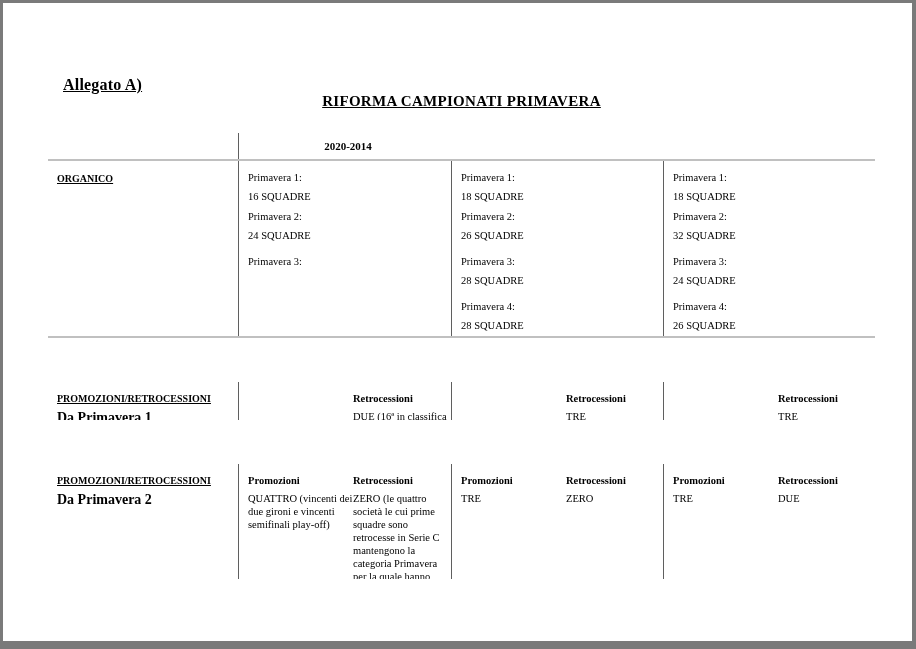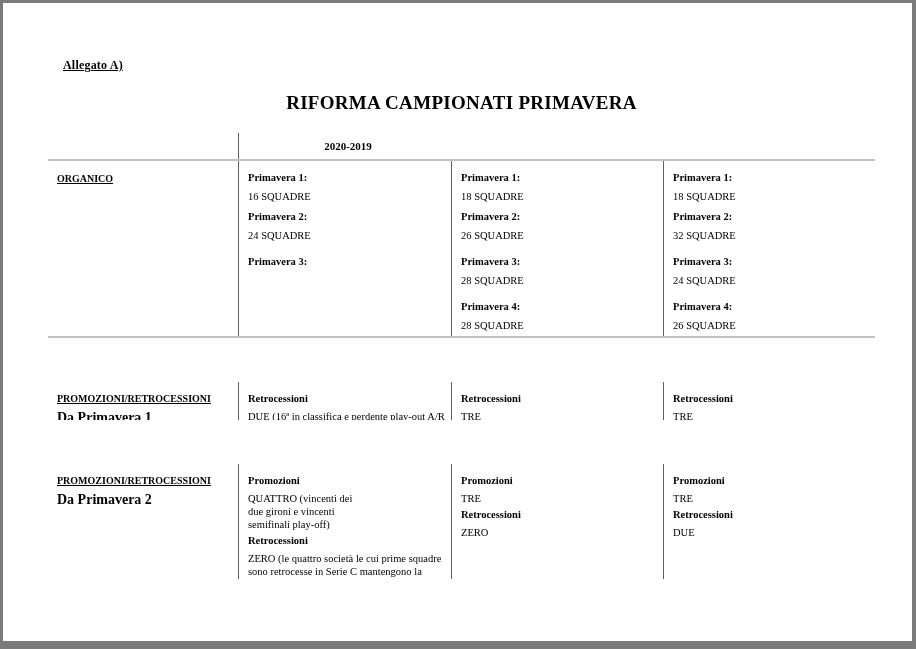--- a/index.html
+++ b/index.html
@@ -13,79 +13,79 @@
     width: 916px; height: 649px;
     box-sizing: border-box;
     background: var(--background, #ffffff);
     border: 3px solid var(--page-border, #7a7a7a);
     border-right-width: 4px;
     border-bottom-width: 8px;
     color: var(--text, #000000);
     overflow: hidden;
   }
   .allegato {
-    position: absolute; left: 60px; top: 55px;
-    font-size: 12px; font-weight: bold; text-decoration: underline;
+    position: absolute; left: 60px; top: 73px;
+    font-size: 16px; font-weight: bold; text-decoration: underline;
     letter-spacing: 0.2px;
   }
   .title-wrap {
     position: absolute; left: 45px; top: 89px; width: 827px;
     text-align: center;
   }
   .title-wrap .title {
-    font-size: 19px; font-weight: bold; 
+    font-size: 15px; font-weight: bold; text-decoration: underline;
     letter-spacing: 0.3px;
   }
   .table { position: absolute; left: 45px; top: 130px; width: 827px; }
   .row { display: flex; box-sizing: border-box; }
   .cell { box-sizing: border-box; padding: 0 3px 0 9px; overflow: hidden; }
   .c0 { width: 190px; }
   .c1 { width: 213px; border-left: 1px solid var(--grid-line, #5f5f5f); }
   .c2, .c3 { width: 212px; border-left: 1px solid var(--grid-line, #5f5f5f); }
 
   .row.header { height: 28px; border-bottom: 2px solid var(--row-separator, #c0c0c0); }
   .season { font-weight: bold; font-size: 11px; text-align: center; padding-top: 7px; }
 
   .row.organico { height: 177px; border-bottom: 2px solid var(--row-separator, #c0c0c0); }
   .row.organico .cell { padding-top: 7px; }
   .rowlabel {
     font-weight: bold; text-decoration: underline;
     font-size: 10px; line-height: 19px; white-space: nowrap;
   }
   .entry { margin-bottom: 1px; }
   .entry div { font-size: 10.5px; line-height: 19px; white-space: nowrap; }
-  .entry .lbl { font-weight: bold; }
+  .entry .lbl { font-weight: normal; }
   .entry.gap { margin-top: 7px; }
 
   .row.promo1 { height: 82px; }
   .row.promo2 { height: 159px; }
   .row.promo .cell { padding-top: 7px; margin-top: 44px; }
   .sublabel { font-weight: bold; font-size: 14px; line-height: 20px; white-space: nowrap; }
-  .split { display: flex; flex-direction: column; }
+  .split { display: flex; }
   .subcol.left  { width: 105px; flex: none; }
   .subcol.right { flex: 1; min-width: 0; }
   .subhead { font-weight: bold; font-size: 10.5px; line-height: 19px; margin-bottom: 2px; }
   .subtext { font-size: 10.5px; line-height: 13px; }
 </style>
 </head>
 <body>
 
 <div class="page">
 
   <div class="allegato">Allegato A)</div>
 
   <div class="title-wrap">
     <span class="title">RIFORMA CAMPIONATI PRIMAVERA</span>
   </div>
 
   <div class="table">
 
     <div class="row header">
       <div class="cell c0"></div>
-      <div class="cell c1 season">2020-2019</div>
+      <div class="cell c1 season">2020-2014</div>
     </div>
 
     <div class="row organico">
       <div class="cell c0">
         <span class="rowlabel">ORGANICO</span>
       </div>
       <div class="cell c1">
         <div class="entry">
           <div class="lbl">Primavera 1:</div>
           <div class="val">16 SQUADRE</div>

